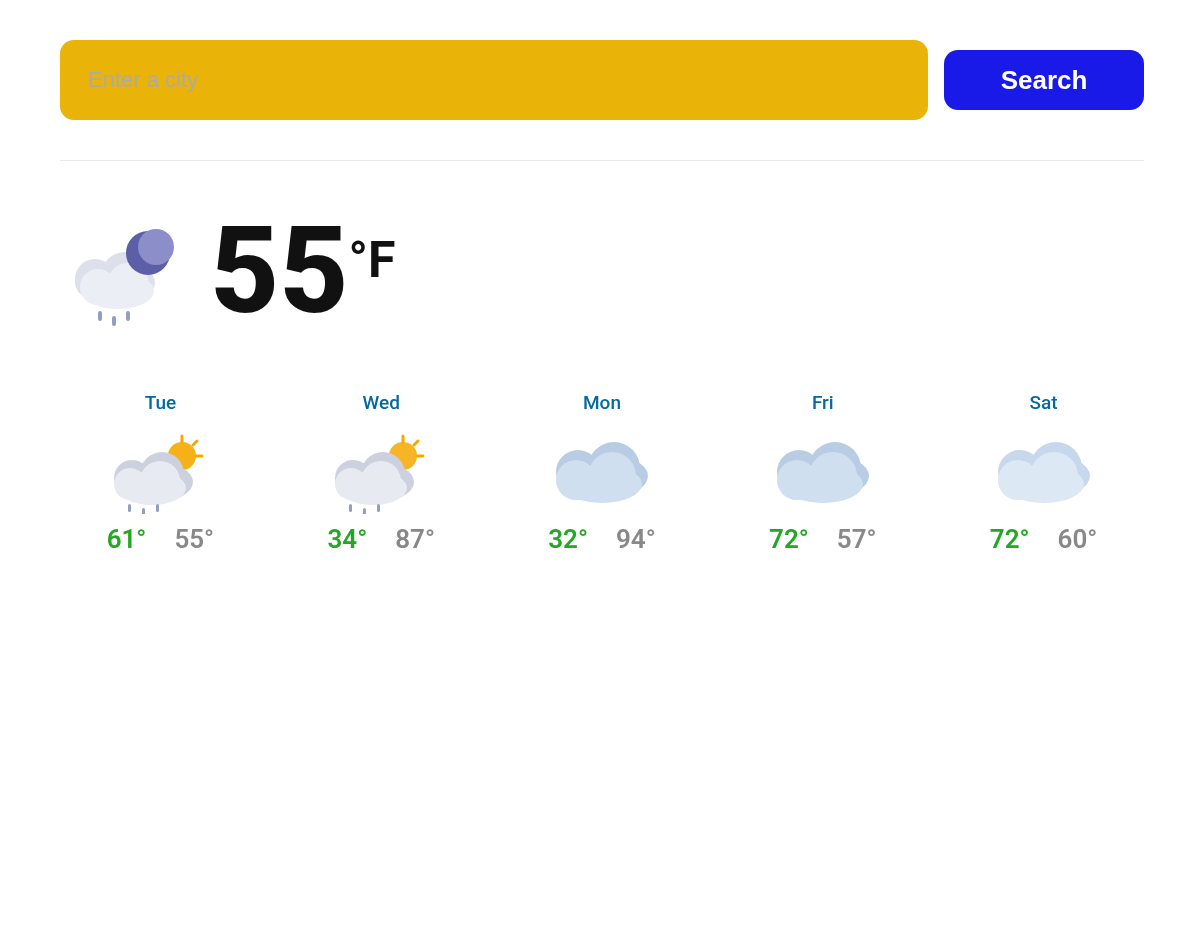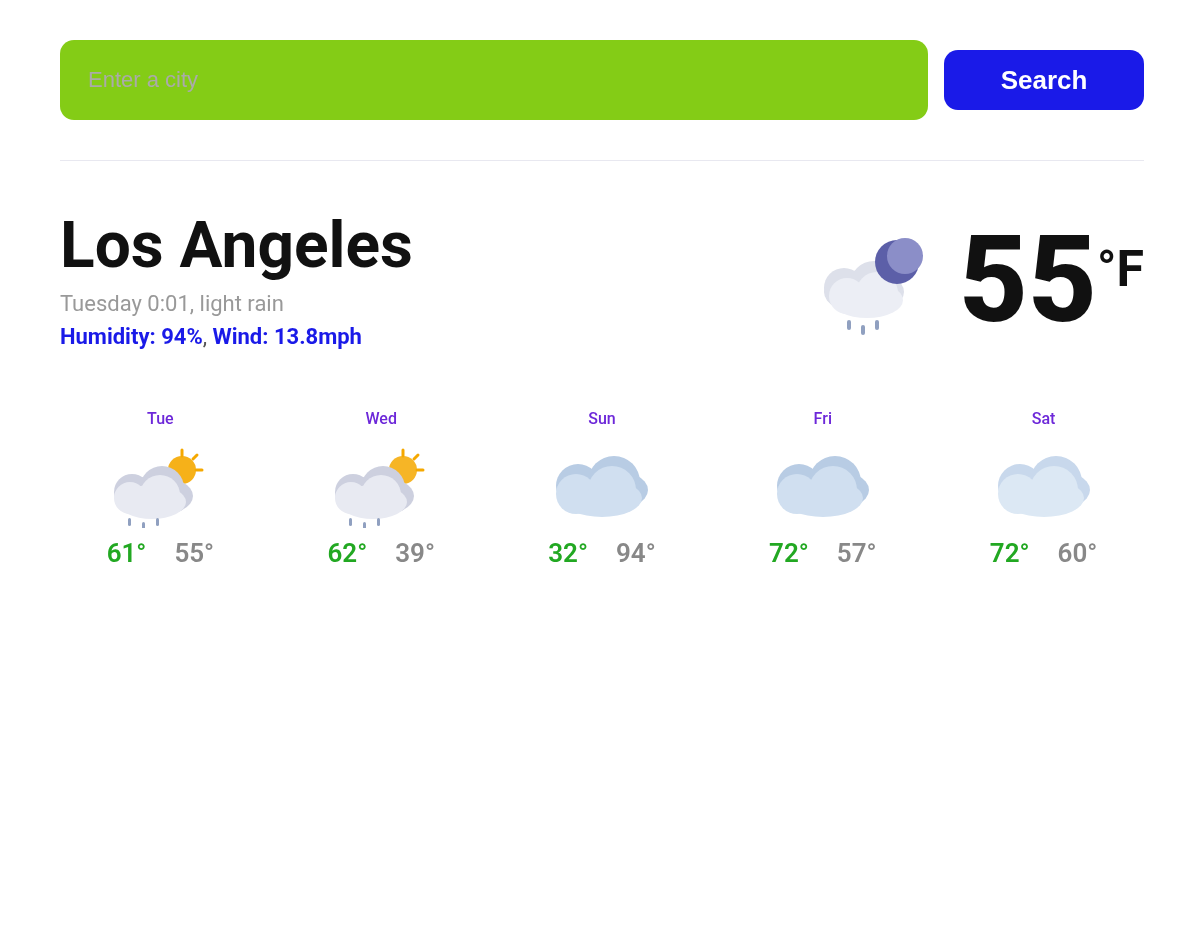--- a/index.html
+++ b/index.html
@@ -14,21 +14,21 @@
     
     .search-row {
       display: flex;
       gap: 16px;
       align-items: center;
       margin-bottom: 40px;
     }
     .search-input {
       flex: 1;
       height: 80px;
-      background: #84cc16;
+      background: #eab308;
       border: none;
       border-radius: 14px;
       padding: 0 28px;
       font-size: 22px;
       color: #555;
       outline: none;
     }
     .search-input::placeholder { color: #aaa; }
     .search-button {
       height: 60px;
@@ -104,22 +104,22 @@
       gap: 20px;
     }
     .forecast-day {
       flex: 1;
       display: flex;
       flex-direction: column;
       align-items: center;
       gap: 10px;
     }
     .day-label {
-      font-size: 16px;
-      color: #6d28d9;
+      font-size: 19px;
+      color: #0369a1;
       font-weight: 500;
     }
     .temp-row {
       display: flex;
       gap: 28px;
       font-size: 26px;
       font-weight: 600;
     }
     .temp-high { color: #22a822; }
     .temp-low  { color: #888; }
@@ -142,30 +142,20 @@
 <body>
 
 <div class="search-row">
   <input class="search-input" type="text" placeholder="Enter a city" style="">
   <button class="search-button">Search</button>
 </div>
 
 <div class="divider"></div>
 
 <div class="current-weather">
-  <div class="current-left">
-    <div class="city-name">Los Angeles</div>
-    <div class="current-desc">Tuesday 0:01, light rain</div>
-    <div class="current-stats">
-      <span>Humidity:</span>
-      <span>94%</span>,
-      <span>Wind:</span>
-      <span>13.8mph</span>
-    </div>
-  </div>
 
   <div class="current-right">
 
     <div class="current-icon-container">
       <svg width="130" height="120" viewBox="0 0 130 120">
 
         <ellipse cx="55" cy="72" rx="40" ry="22" fill="#dde0ea"></ellipse>
         <circle cx="35" cy="68" r="20" fill="#dde0ea"></circle>
         <circle cx="65" cy="65" r="24" fill="#dde0ea"></circle>
 
@@ -235,27 +225,27 @@
         <circle cx="62" cy="50" r="22" fill="#cdd0df"></circle>
         <ellipse cx="52" cy="64" rx="34" ry="17" fill="#e8eaf2"></ellipse>
         <circle cx="30" cy="60" r="16" fill="#e8eaf2"></circle>
         <circle cx="60" cy="57" r="20" fill="#e8eaf2"></circle>
         <rect x="28" y="80" width="3" height="8" rx="1.5" fill="#90a0c0"></rect>
         <rect x="42" y="84" width="3" height="8" rx="1.5" fill="#90a0c0"></rect>
         <rect x="56" y="80" width="3" height="8" rx="1.5" fill="#90a0c0"></rect>
       </svg>
     </div>
     <div class="temp-row">
-      <span class="temp-high">62°</span>
-      <span class="temp-low">39°</span>
-    </div>
-  </div>
-
-  <div class="forecast-day">
-    <div class="day-label">Sun</div>
+      <span class="temp-high">34°</span>
+      <span class="temp-low">87°</span>
+    </div>
+  </div>
+
+  <div class="forecast-day">
+    <div class="day-label">Mon</div>
     <div class="icon-container">
       <svg width="120" height="90" viewBox="0 0 120 90">
 
         <ellipse cx="62" cy="52" rx="44" ry="22" fill="#b8cce4"></ellipse>
         <circle cx="36" cy="48" r="22" fill="#b8cce4"></circle>
         <circle cx="72" cy="44" r="26" fill="#b8cce4"></circle>
         <ellipse cx="60" cy="60" rx="40" ry="19" fill="#d0dff0"></ellipse>
         <circle cx="34" cy="56" r="20" fill="#d0dff0"></circle>
         <circle cx="70" cy="52" r="24" fill="#d0dff0"></circle>
       </svg>

